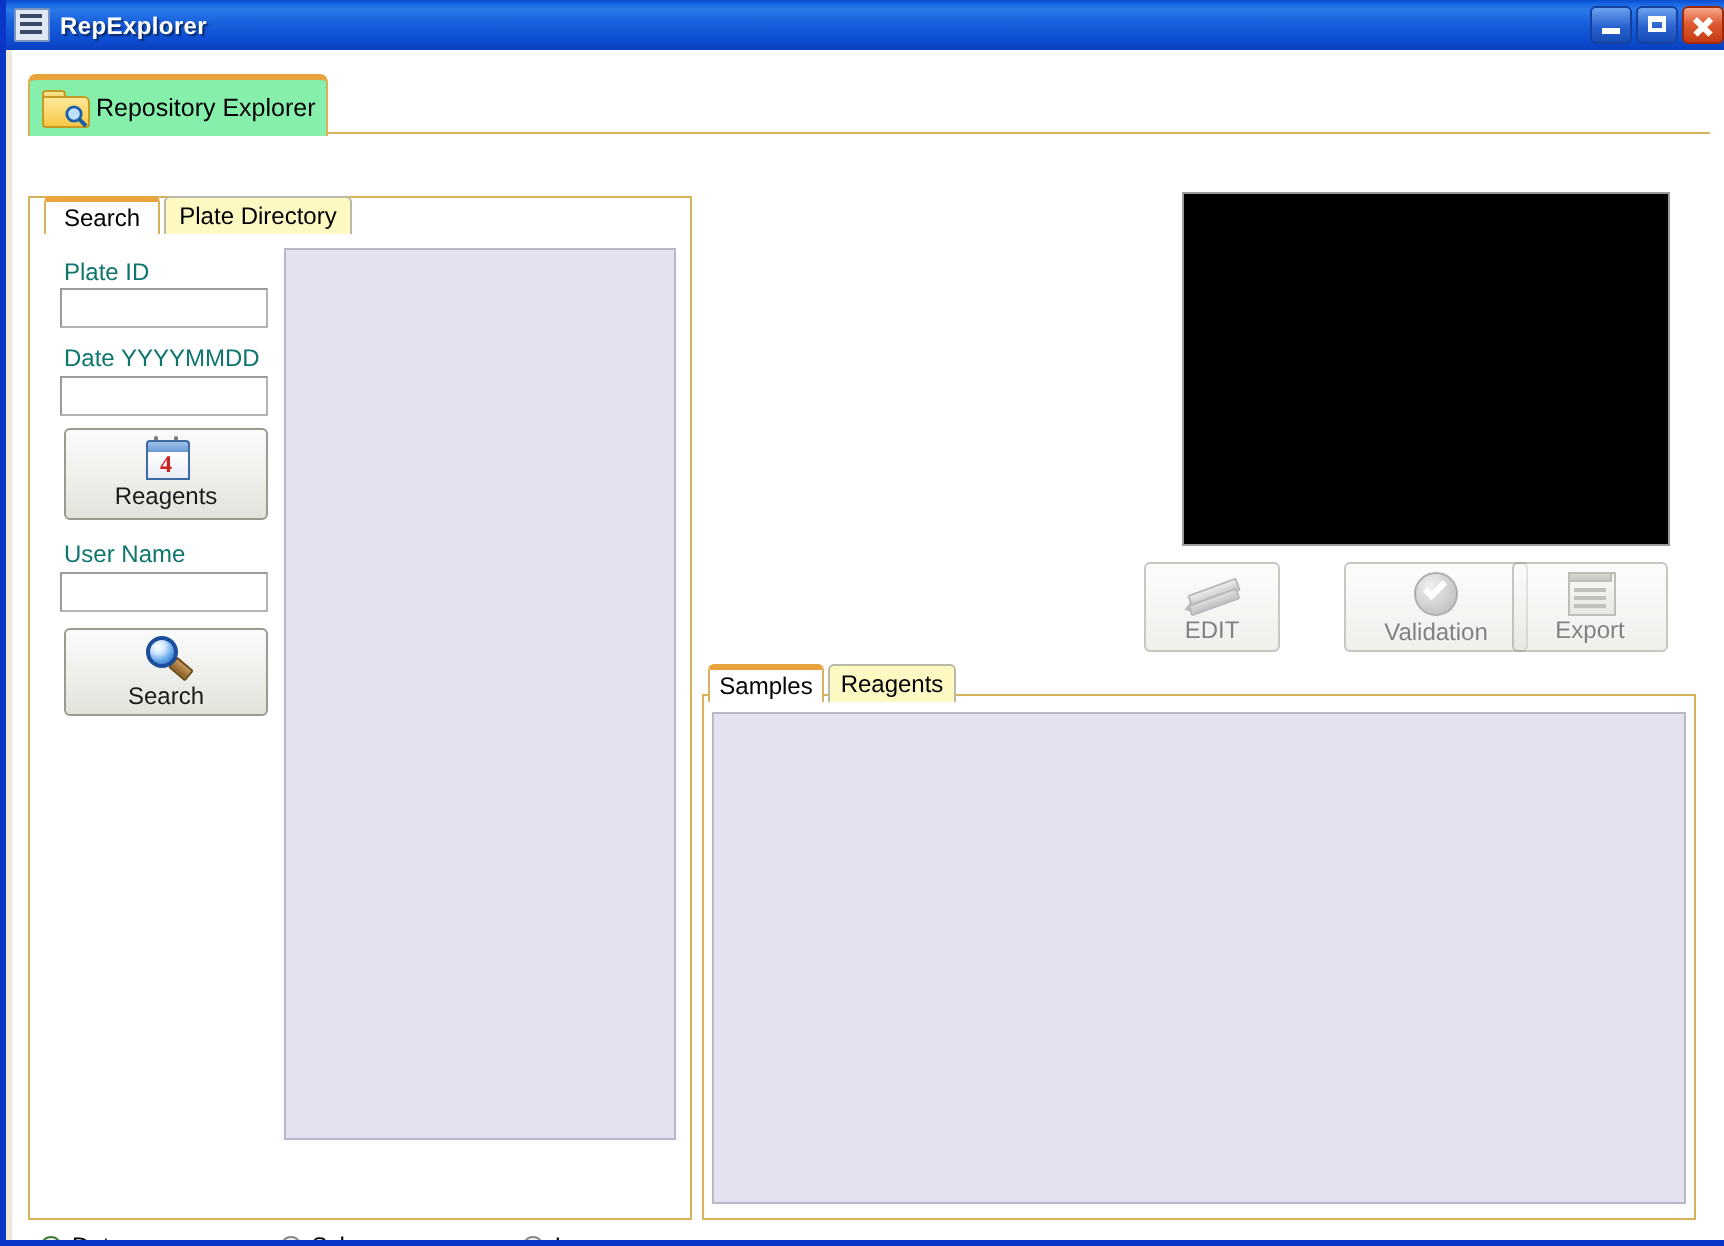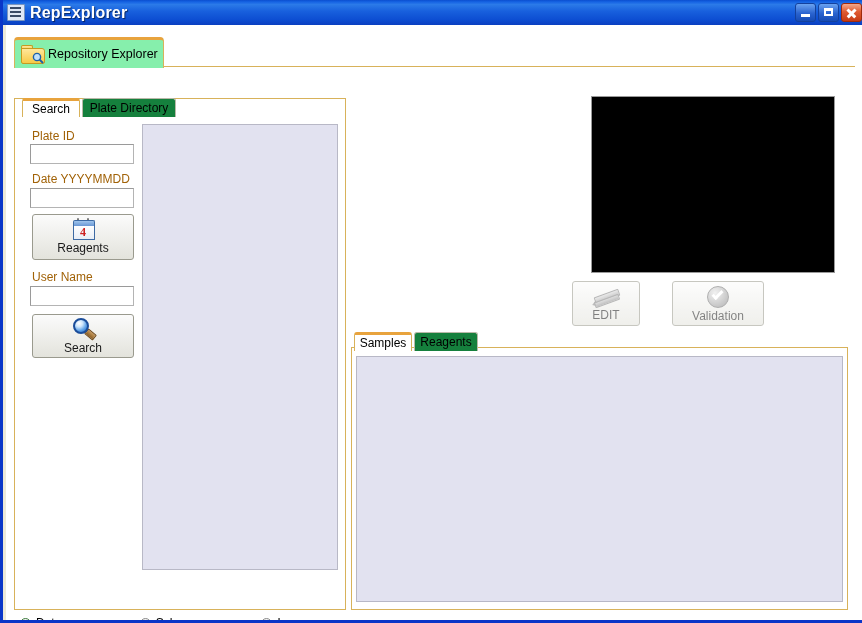--- a/index.html
+++ b/index.html
@@ -16,21 +16,21 @@
 
   
   #titlebar{position:absolute;left:0;top:0;width:862px;height:25px;
             background:linear-gradient(to bottom,#0b4ecf 0%,#1664e4 8%,#2b7ae8 18%,#1860dd 45%,#0d4ed2 78%,#0a3fc0 100%);
             display:flex;align-items:center;}
   #titlebar .tb-icon{width:16px;height:15px;margin-left:4px;margin-right:5px;
             background:#dfe7f5;border:1px solid #7a95c0;border-radius:1px;
             position:relative;flex:0 0 auto;}
   #titlebar .tb-icon::before{content:"";position:absolute;left:2px;top:2px;width:11px;height:2px;
             background:#3a4a66;box-shadow:0 4px 0 #3a4a66,0 8px 0 #3a4a66;}
-  #titlebar .tb-title{color:#fff;font-weight:bold;font-size:16px;
+  #titlebar .tb-title{color:#fff;font-weight:bold;font-size:12px;
             text-shadow:1px 1px 1px rgba(0,0,0,.55);letter-spacing:.2px;}
   .tb-buttons{margin-left:auto;display:flex;gap:2px;margin-right:3px;}
   .tb-btn{width:21px;height:19px;border-radius:3px;position:relative;
           border:1px solid #14419d;box-sizing:border-box;}
   .tb-btn.min{background:linear-gradient(to bottom,#6ba3f0,#2a63cf 55%,#164bb5);}
   .tb-btn.max{background:linear-gradient(to bottom,#6ba3f0,#2a63cf 55%,#164bb5);}
   .tb-btn.close{background:linear-gradient(to bottom,#f4a88c,#e05c32 45%,#c63a14);border-color:#9e2a0c;}
   .tb-btn.min::after{content:"";position:absolute;left:5px;bottom:4px;width:9px;height:3px;background:#fff;}
   .tb-btn.max::after{content:"";position:absolute;left:5px;top:4px;width:9px;height:8px;
           border:2px solid #fff;border-top-width:3px;box-sizing:border-box;}
@@ -67,27 +67,27 @@
         border:1px solid #c59a21;border-bottom:none;border-radius:2px 2px 0 0;}
   .folder .fglyph{position:absolute;right:-1px;bottom:-1px;width:12px;height:12px;}
 
   
   #leftpanel{position:absolute;left:8px;top:73px;width:332px;height:512px;
         box-sizing:border-box;background:#ffffff;
         border:1px solid #d8b25a;}
   #subtabstrip{position:absolute;left:8px;top:73px;width:332px;height:18px;}
   .stab{position:absolute;top:0;height:19px;box-sizing:border-box;
         display:flex;align-items:center;justify-content:center;
-        font-size:12px;padding:0 6px;background:#15803d;
+        font-size:12px;padding:0 6px;background:#fef9c3;
         border:1px solid #b9b9a8;border-bottom:none;border-radius:3px 3px 0 0;}
   .stab.active{background:#ffffff;border-color:#d8b25a;border-top:3px solid #e8a33d;z-index:3;}
   #stab-search{left:8px;width:58px;}
   #stab-plate{left:68px;width:94px;}
 
-  .field-label{position:absolute;font-size:12px;color:#a16207;white-space:nowrap;}
+  .field-label{position:absolute;font-size:12px;color:#0f766e;white-space:nowrap;}
   .field-input{position:absolute;box-sizing:border-box;height:20px;width:104px;
         background:#fff;border:1px solid #b4b4b4;border-top-color:#9a9a9a;
         border-left-color:#9a9a9a;}
 
   .iconbtn{position:absolute;box-sizing:border-box;
         background:linear-gradient(to bottom,#fbfbfb,#eeeeea 55%,#e3e3dc);
         border:1px solid #9a9a8e;border-radius:3px;
         display:flex;flex-direction:column;align-items:center;justify-content:center;
         font-size:12px;color:#1a1a1a;}
   .iconbtn .ib-label{margin-top:2px;line-height:1;}
@@ -262,20 +262,28 @@
     </div>
 
     <div class="iconbtn" style="left:666px;top:256px;width:92px;height:45px;opacity:.55;">
       <span class="ico-check">
         <span class="v-circ"></span>
           <span class="v-tick"></span>
       </span>
       <span class="ib-label">Validation</span>
     </div>
 
+    <div class="iconbtn" style="left:750px;top:256px;width:78px;height:45px;opacity:.55;">
+      <span class="ico-doc">
+        <span class="d-page"></span>
+          <span class="d-head"></span>
+          <span class="d-lines"></span>
+      </span>
+      <span class="ib-label">Export</span>
+    </div>
 
     <div id="samplespanel"></div>
     <div id="sampletabs">
       <div class="stab active" id="stab-samples">
         <span>Samples</span>
       </div>
       <div class="stab" id="stab-reagents">
         <span>Reagents</span>
       </div>
     </div>

